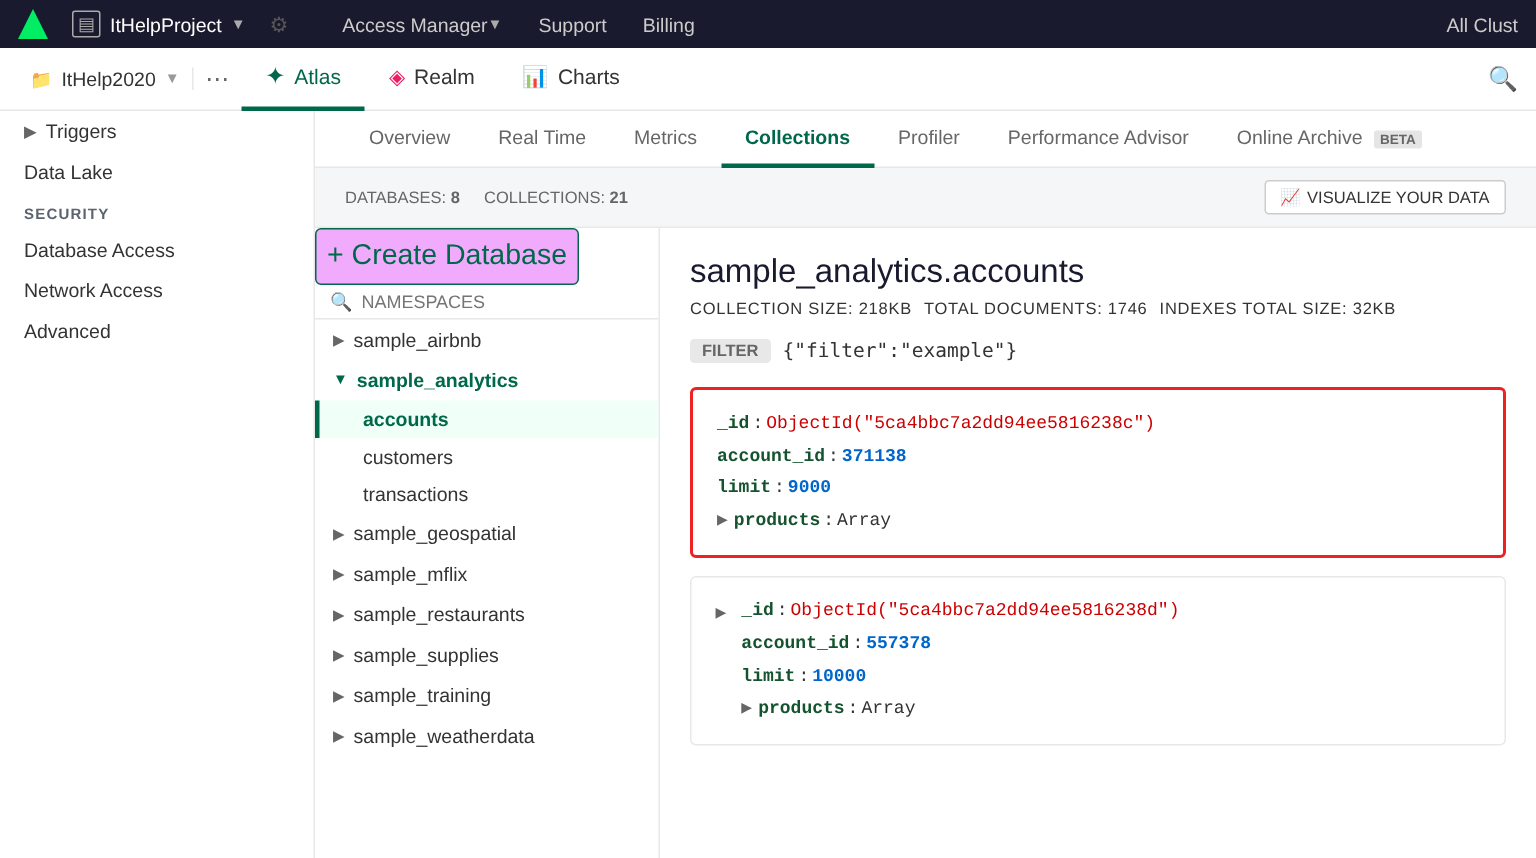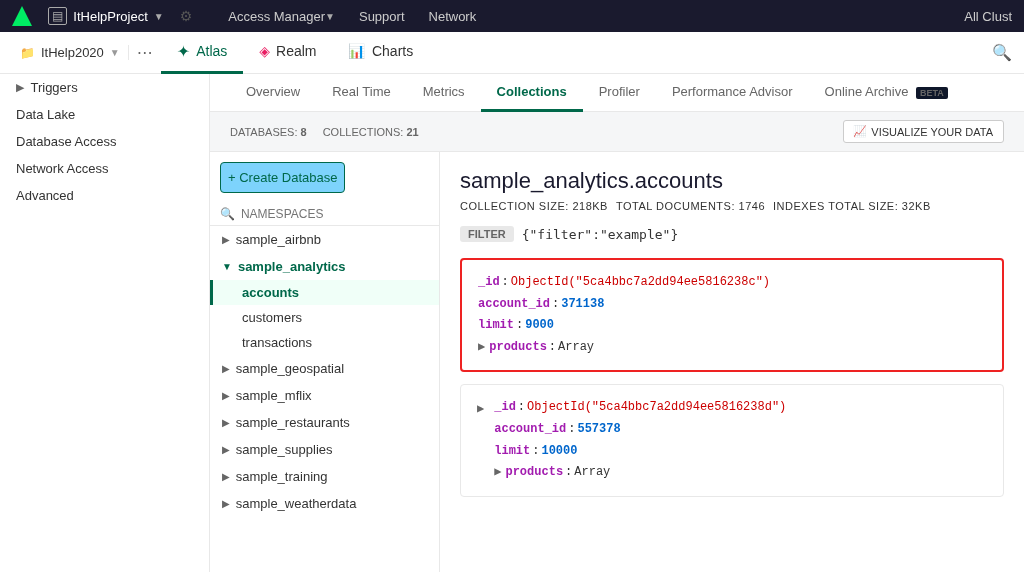--- a/index.html
+++ b/index.html
@@ -120,23 +120,23 @@
 
     
     .collections-layout { display: flex; flex: 1; overflow: hidden; }
 
     
     .ns-panel {
       width: 230px; border-right: 1px solid #e8e8e8; overflow-y: auto;
       flex-shrink: 0; background: #fff;
     }
     .create-db-btn {
-      margin: 10px; display: flex; align-items: center; justify-content: center;
+      display: flex; align-items: center; justify-content: center;
       gap: 6px; padding: 7px; border: 1px solid #00684a; border-radius: 4px;
-      color: #00684a; font-size: 13px; cursor: pointer; background: #7dd3fc;
+      color: #00684a; font-size: 19px; cursor: pointer; background: #f0abfc;
       font-weight: 500;
     }
     .ns-search {
       display: flex; align-items: center; padding: 4px 10px; gap: 6px;
       border-bottom: 1px solid #e8e8e8;
     }
     .ns-search input {
       border: none; outline: none; font-size: 12px; color: #666; background: transparent; width: 100%;
     }
     .ns-db-item {
@@ -195,21 +195,21 @@
       padding: 12px 16px;
       margin-bottom: 12px;
       font-family: 'Courier New', monospace;
       font-size: 12px;
       line-height: 1.8;
     }
     .doc-card.normal {
       border: 1px solid #e8e8e8;
     }
     .doc-field { display: flex; gap: 0; }
-    .field-key { color: #a21caf; font-weight: 600; }
+    .field-key { color: #14532d; font-weight: 600; }
     .field-colon { color: #333; margin: 0 2px; }
     .field-val-oid { color: #c00; }
     .field-val-num { color: #0066cc; font-weight: 600; }
     .field-val-str { color: #333; }
     .expand-arrow { color: #666; cursor: pointer; margin-right: 4px; }
 
     
     ::-webkit-scrollbar { width: 6px; }
     ::-webkit-scrollbar-thumb { background: #ccc; border-radius: 3px; }
   </style>
@@ -223,21 +223,21 @@
     <span>ItHelpProject</span>
     <span style="color:#aaa;font-size:10px;">▼</span>
   </div>
   <span style="color:#555;font-size:14px;">⚙</span>
   <div class="top-nav-links">
     <a>
       <span>Access Manager</span>
       <span style="font-size:10px;color:#aaa;">▼</span>
     </a>
     <a>Support</a>
-    <a>Network</a>
+    <a>Billing</a>
   </div>
   <div class="top-nav-right">All Clust</div>
 </div>
 
 <div class="second-nav">
   <div class="org-selector">
     <span style="font-size:12px;color:#555;">📁</span>
     <span>ItHelp2020</span>
     <span style="font-size:10px;color:#999;">▼</span>
   </div>
@@ -262,37 +262,38 @@
 <div class="main-layout">
 
   <div class="sidebar">
     <div class="sidebar-item">
       <span style="color:#666;font-size:11px;">▶</span>
       <span>Triggers</span>
     </div>
     <div class="sidebar-item">
       <span>Data Lake</span>
     </div>
+    <div class="sidebar-section-label">SECURITY</div>
     <div class="sidebar-item">Database Access</div>
     <div class="sidebar-item">Network Access</div>
     <div class="sidebar-item">Advanced</div>
   </div>
 
   <div class="content">
 
     <div class="tab-bar">
       <div class="tab-item">Overview</div>
       <div class="tab-item">Real Time</div>
       <div class="tab-item">Metrics</div>
       <div class="tab-item active">Collections</div>
       <div class="tab-item">Profiler</div>
       <div class="tab-item">Performance Advisor</div>
       <div class="tab-item">
         <span>Online Archive</span>
-        <span style="font-size:9px;background:#0f172a;padding:1px 4px;border-radius:2px;margin-left:4px;font-weight:600;">BETA</span>
+        <span style="font-size:9px;background:#e5e5e5;padding:1px 4px;border-radius:2px;margin-left:4px;font-weight:600;">BETA</span>
       </div>
     </div>
 
     <div class="stats-bar">
       <div class="stats-bar-left">
         <span>
           <span>DATABASES:</span>
           <strong>8</strong>
         </span>
         <span>

